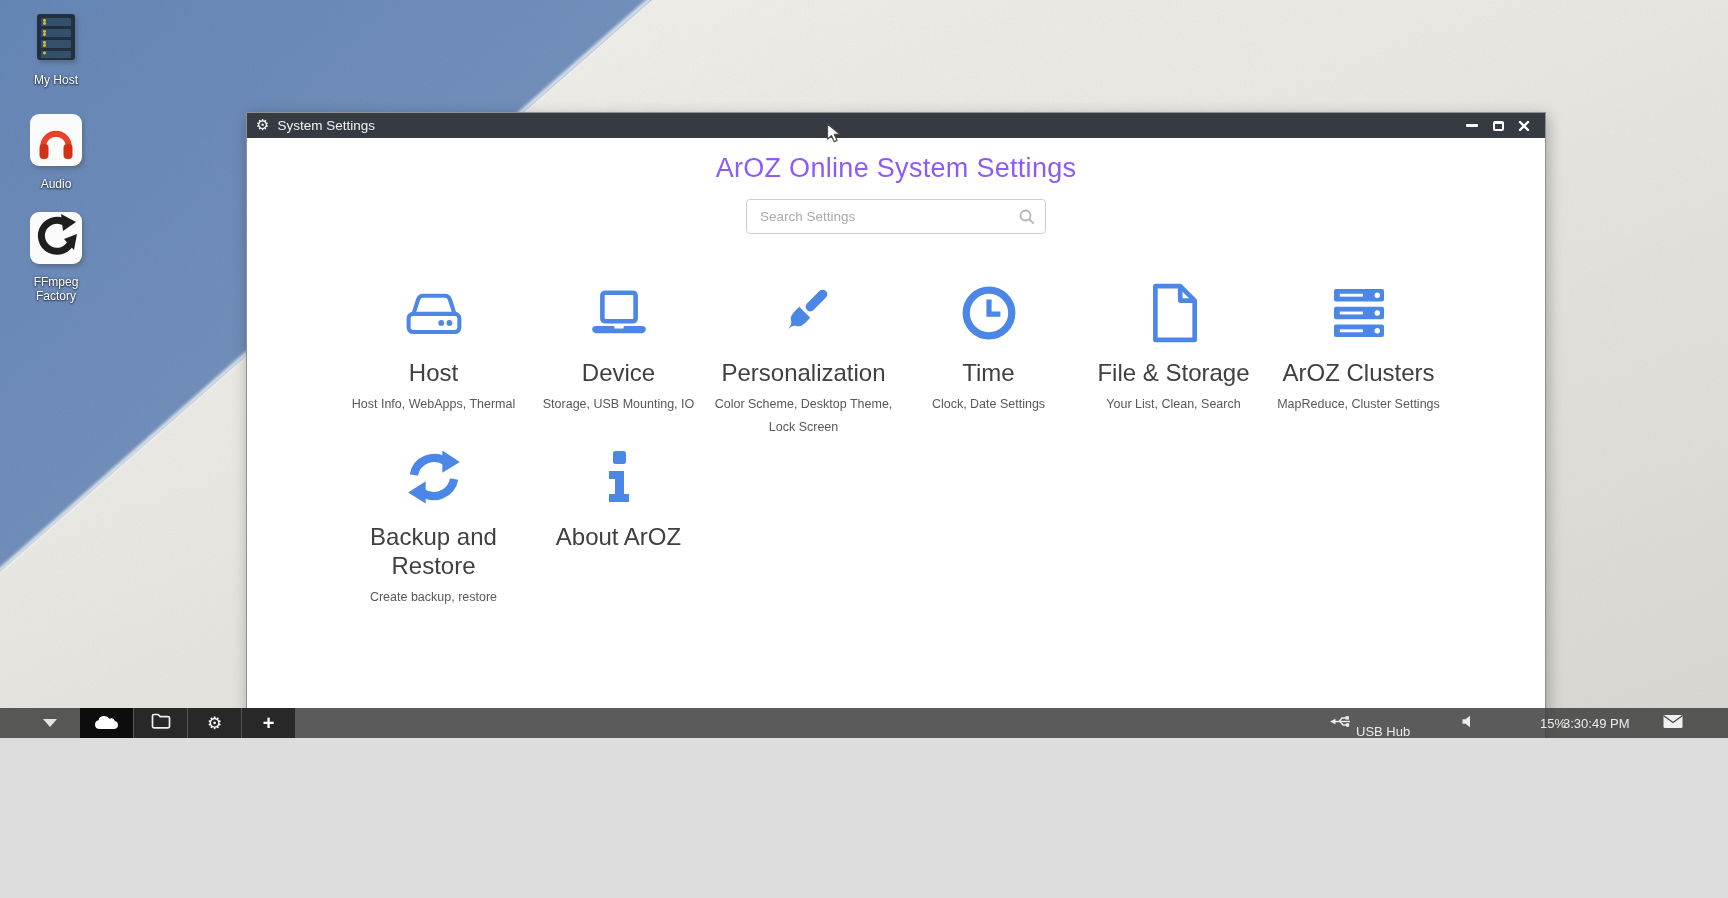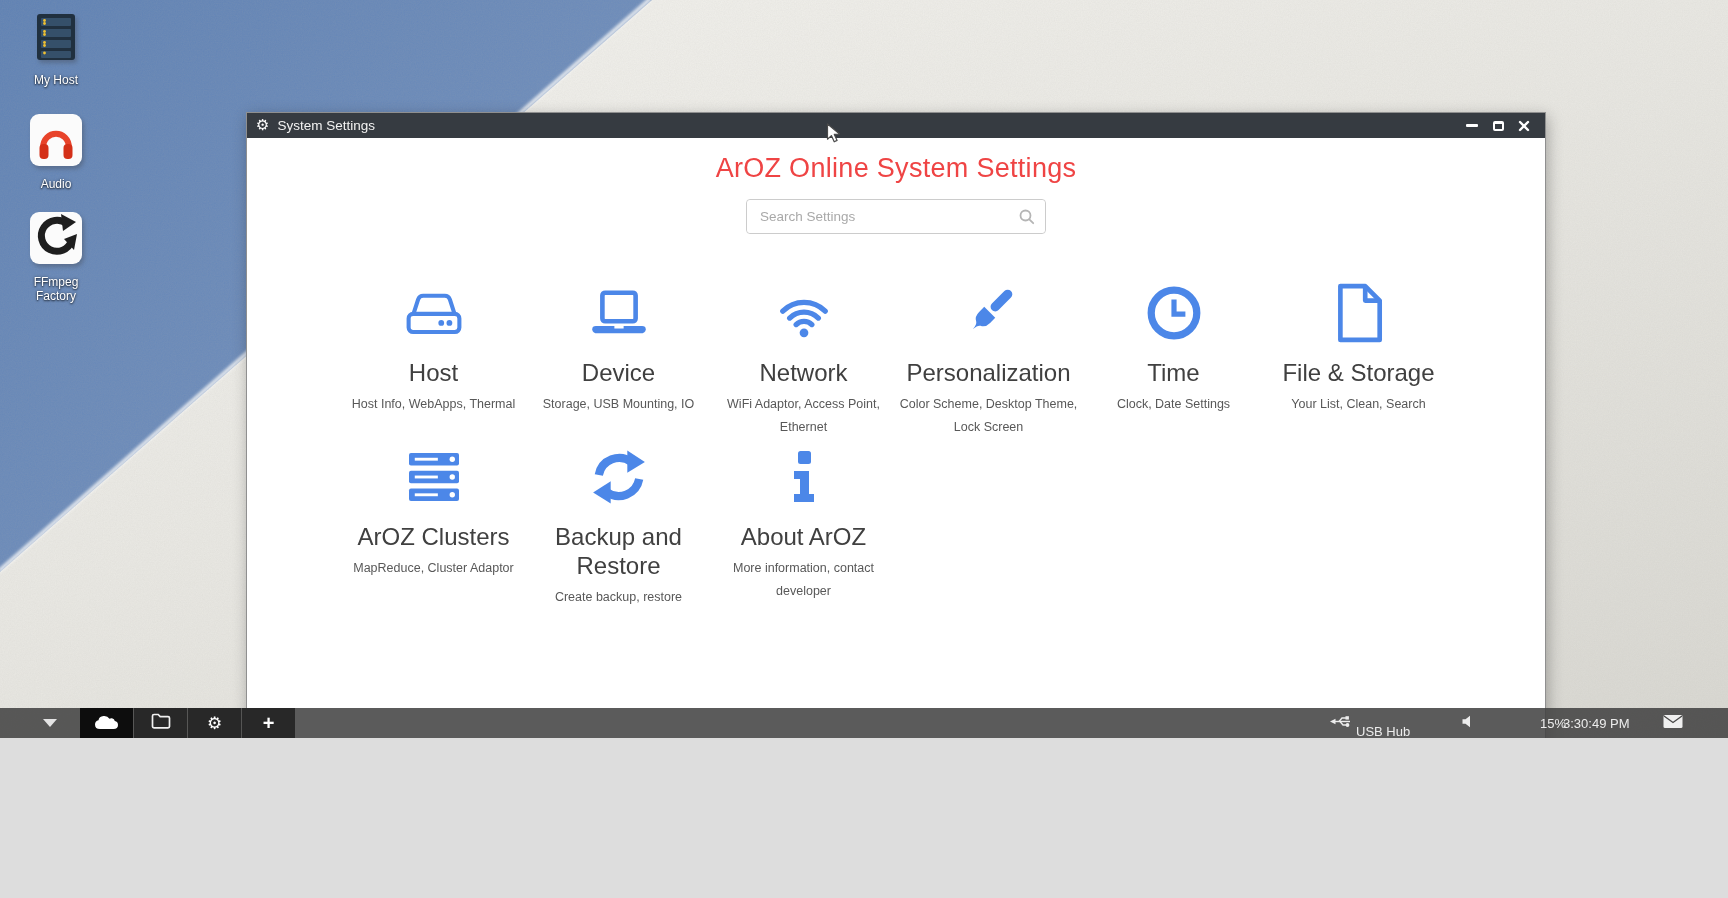--- a/index.html
+++ b/index.html
@@ -43,21 +43,21 @@
   .titlebar { height:25px; background:#363b41; display:flex; align-items:center; padding:0 9px; }
   .titlebar .tgear { color:#fff; font-size:15px; line-height:15px; margin-right:8px;
             font-family:"DejaVu Sans", sans-serif; }
   .titlebar .ttext { color:#f2f2f2; font-size:13.5px; }
   .tb-controls { margin-left:auto; display:flex; align-items:center; gap:12px; padding-right:5px; }
   .ctl { display:flex; align-items:center; justify-content:center; width:14px; height:14px; cursor:pointer; }
   .ctl-min-bar { width:12px; height:3px; background:#fff; border-radius:1px; }
   .ctl-max-box { width:11px; height:10px; border:2px solid #fff; border-top-width:3px; border-radius:2px; }
 
   .win-content { height:626px; overflow:hidden; text-align:center; }
-  .page-title { margin-top:15px; font-size:27px; font-weight:400; color:#ef4444; letter-spacing:.3px; }
+  .page-title { margin-top:15px; font-size:27px; font-weight:400; color:#8b5cf6; letter-spacing:.3px; }
   .searchwrap { position:relative; width:300px; height:35px; margin:15px auto 0;
                 border:1px solid #ccc; border-radius:4px; background:#fff; }
   .searchwrap input { width:100%; height:100%; border:none; outline:none; border-radius:4px;
                 padding:0 34px 0 13px; font-size:13.5px; color:#a21caf; font-family:"Liberation Sans",sans-serif; }
   .searchwrap input::placeholder { color:#a9a9a9; }
   .search-ic { position:absolute; right:10px; top:9px; }
 
   .grid { width:1110px; margin:47px auto 0; display:flex; flex-wrap:wrap; justify-content:flex-start; }
   .cell { width:185px; display:flex; flex-direction:column; align-items:center; margin-bottom:6px; cursor:pointer; }
   .iconbox { height:64px; display:flex; align-items:center; justify-content:center; }
@@ -207,32 +207,20 @@
             <svg width="60" height="48" viewBox="0 0 64 52">
               <rect x="14" y="4" width="36" height="31" rx="3" fill="none" stroke="#4c87e8" stroke-width="5"></rect>
               <path d="M7,40 L57,40 Q61,40 61,43.5 Q61,48 55,48 L9,48 Q3,48 3,43.5 Q3,40 7,40 Z" fill="#4c87e8"></path>
               <rect x="27" y="40" width="10" height="2.8" fill="#fff"></rect>
             </svg>
             </span>
           <h2>Device</h2>
           <p>Storage, USB Mounting, IO</p>
         </div>
 
-        <div class="cell">
-          <span class="iconbox">
-            <svg width="62" height="52" viewBox="0 0 64 52">
-              <path d="M10.1,24.1 A31,31 0 0 1 53.9,24.1" fill="none" stroke="#4c87e8" stroke-width="5.5" stroke-linecap="round"></path>
-              <path d="M17.2,31.2 A21,21 0 0 1 46.8,31.2" fill="none" stroke="#4c87e8" stroke-width="5.5" stroke-linecap="round"></path>
-              <path d="M23.9,37.9 A11.5,11.5 0 0 1 40.1,37.9" fill="none" stroke="#4c87e8" stroke-width="5.5" stroke-linecap="round"></path>
-              <circle cx="32" cy="46.5" r="4.5" fill="#4c87e8"></circle>
-            </svg>
-            </span>
-          <h2>Network</h2>
-          <p>WiFi Adaptor, Access Point, Ethernet</p>
-        </div>
 
         <div class="cell">
           <span class="iconbox">
             <svg width="58" height="58" viewBox="0 0 56 56">
               <g transform="rotate(45 28 28)" fill="#4c87e8">
                 <rect x="23.5" y="-2" width="9" height="26" rx="4.5"></rect>
                 <path d="M20.5,27 L35.5,27 L35.5,34 Q35.5,40.5 31,42.5 Q28.5,43.8 28,50 Q27.5,43.8 25,42.5 Q20.5,40.5 20.5,34 Z"></path>
               </g>
             </svg>
             </span>
@@ -276,21 +264,21 @@
                 <rect x="10" y="6" width="24" height="3"></rect>
                   <rect x="10" y="24.5" width="24" height="3"></rect>
                   <rect x="10" y="43" width="24" height="3"></rect>
                 <circle cx="49" cy="7.5" r="2.8"></circle>
                   <circle cx="49" cy="26" r="2.8"></circle>
                   <circle cx="49" cy="44.5" r="2.8"></circle>
               </g>
             </svg>
             </span>
           <h2>ArOZ Clusters</h2>
-          <p>MapReduce, Cluster Adaptor</p>
+          <p>MapReduce, Cluster Settings</p>
         </div>
 
         <div class="cell">
           <span class="iconbox">
             <svg width="58" height="58" viewBox="0 0 56 56">
               <g stroke="#4c87e8" fill="none" stroke-width="8">
                 <path d="M8.5,26 A20,20 0 0 1 40,13.5"></path>
                 <path d="M47.5,30 A20,20 0 0 1 16,42.5"></path>
               </g>
               <g fill="#4c87e8">
@@ -306,21 +294,20 @@
         <div class="cell">
           <span class="iconbox">
             <svg width="56" height="56" viewBox="0 0 56 56">
               <g fill="#4c87e8">
                 <rect x="22" y="2" width="13" height="13" rx="2.5"></rect>
                 <path d="M18,22 L33,22 L33,45 L38,45 L38,53 L18,53 L18,45 L24,45 L24,30 L18,30 Z"></path>
               </g>
             </svg>
             </span>
           <h2>About ArOZ</h2>
-          <p>More information, contact developer</p>
         </div>
 
       </div>
     </div>
 
     <div class="resize-handle"></div>
     <div class="resize-handle-in"></div>
   </div>
 
   <div class="taskbar">

